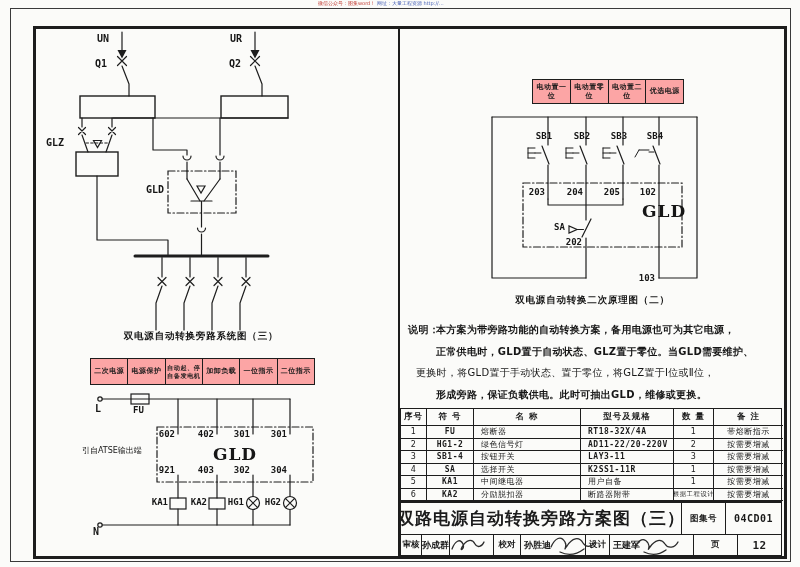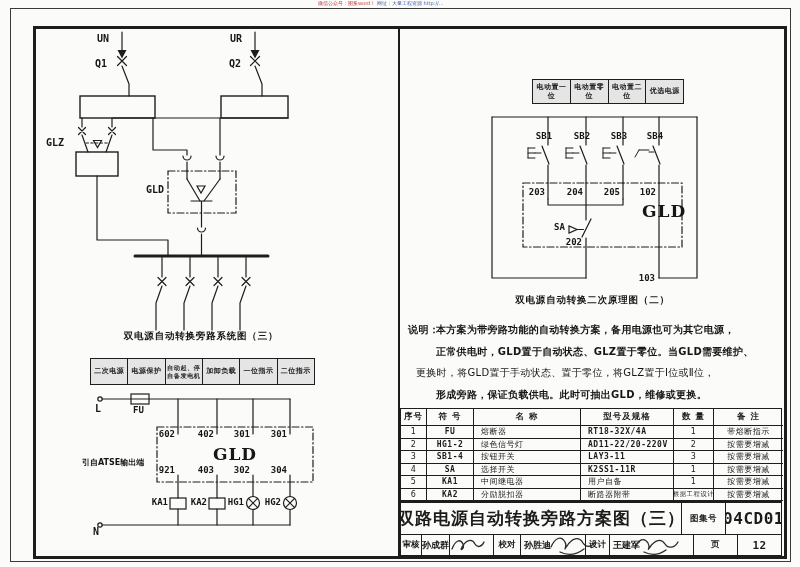--- a/index.html
+++ b/index.html
@@ -11,21 +11,21 @@
   svg.art{position:absolute;left:0;top:0;z-index:6;pointer-events:none;}
   .lbl{position:absolute;z-index:7;font-family:"DejaVu Sans Mono",monospace;font-weight:bold;
        color:#161616;white-space:pre;line-height:1.05;}
   .zh{font-family:"DejaVu Sans",sans-serif;letter-spacing:.5px;}
   .ctr{text-align:center;}
   .rt{text-align:right;}
   .f9{font-size:9px;}  .f10{font-size:10px;}
   .serifbig{font-family:"DejaVu Serif",serif;font-size:17px;font-weight:bold;letter-spacing:1px;}
   .caption{font-size:9.5px;font-weight:bold;letter-spacing:.8px;}
   
-  .strip{position:absolute;display:flex;border:1.3px solid #1d1d1d;background:#e5e5e5;z-index:4;}
+  .strip{position:absolute;display:flex;border:1.3px solid #1d1d1d;background:#fca5a5;z-index:4;}
   .strip .cell{flex:1;display:flex;align-items:center;justify-content:center;text-align:center;
        font-weight:bold;border-left:1.2px solid #1d1d1d;white-space:pre-line;line-height:1.15;}
   .strip .cell:first-child{border-left:none;}
   .fstrip .cell{font-size:7px;}
   .fstrip .cell.small{font-size:6.2px;}
   .mstrip .cell{font-size:7px;}
   
   .ctable{position:absolute;left:400px;top:408px;width:382px;background:#fbfbf9;z-index:4;
       display:grid;grid-template-columns:26px 47px 107px 93px 40px 69px;
       grid-template-rows:17px repeat(6,12.5px);border:1.6px solid #1d1d1d;box-sizing:border-box;}
@@ -177,21 +177,21 @@
     <div class="cell">电源保护</div>
     <div class="cell small">自动起、停
 自备发电机</div>
     <div class="cell">加卸负载</div>
     <div class="cell">一位指示</div>
     <div class="cell">二位指示</div>
   </div>
 
   <span class="lbl f10" style="left:95px;top:404px;">L</span>
   <span class="lbl f9" style="left:133px;top:406px;">FU</span>
-  <span class="lbl zh" style="left:82px;top:459px;font-size:8px;font-weight:bold;letter-spacing:0;">引自ATSE输出端</span>
+  <span class="lbl zh" style="left:82px;top:447px;font-size:8px;font-weight:normal;letter-spacing:0;">引自ATSE输出端</span>
   <span class="lbl f9 rt" style="left:158px;top:430px;width:17px;">602</span>
   <span class="lbl f9 rt" style="left:197px;top:430px;width:17px;">402</span>
   <span class="lbl f9 rt" style="left:233px;top:430px;width:17px;">301</span>
   <span class="lbl f9 rt" style="left:270px;top:430px;width:17px;">301</span>
   <span class="lbl serifbig ctr" style="left:157px;top:446px;width:156px;">GLD</span>
   <span class="lbl f9 rt" style="left:158px;top:466px;width:17px;">921</span>
   <span class="lbl f9 rt" style="left:197px;top:466px;width:17px;">403</span>
   <span class="lbl f9 rt" style="left:233px;top:466px;width:17px;">302</span>
   <span class="lbl f9 rt" style="left:270px;top:466px;width:17px;">304</span>
   <span class="lbl f9 rt" style="left:146px;top:498px;width:22px;">KA1</span>
@@ -274,21 +274,21 @@
     <div class="c mono">KA2</div>
     <div class="c lft">分励脱扣器</div>
     <div class="c lft">断路器附带</div>
     <div class="c tiny">根据工程设计</div>
     <div class="c last">按需要增减</div>
   </div>
 
   <div class="trow zh" style="top:502px;width:382px;height:33px;">
     <div class="tc maintitle" style="width:280px;">双路电源自动转换旁路方案图（三）</div>
     <div class="tc" style="width:43px;font-size:8.5px;font-weight:bold;">图集号</div>
-    <div class="tc last" style="flex:1;font-size:16px;font-weight:bold;font-family:'DejaVu Sans Mono',monospace;">04CD01</div>
+    <div class="tc last" style="flex:1;font-size:10px;font-weight:bold;font-family:'DejaVu Sans Mono',monospace;">04CD01</div>
   </div>
 
   <div class="trow zh" style="top:535px;width:382px;height:21px;border-top:none;">
     <div class="tc" style="width:20px;font-size:8.5px;font-weight:bold;letter-spacing:0;">审核</div>
     <div class="tc" style="width:27px;font-size:9px;font-weight:bold;letter-spacing:0;">孙成群</div>
     <div class="tc" style="width:43px;"></div>
     <div class="tc" style="width:26px;font-size:8.5px;font-weight:bold;letter-spacing:0;">校对</div>
     <div class="tc" style="width:61px;font-size:9px;font-weight:bold;letter-spacing:0;justify-content:flex-start;padding-left:3px;">孙胜迪</div>
     <div class="tc" style="width:23px;font-size:8.5px;font-weight:bold;letter-spacing:0;">设计</div>
     <div class="tc" style="width:80px;font-size:9px;font-weight:bold;letter-spacing:0;justify-content:flex-start;padding-left:3px;">王建军</div>

